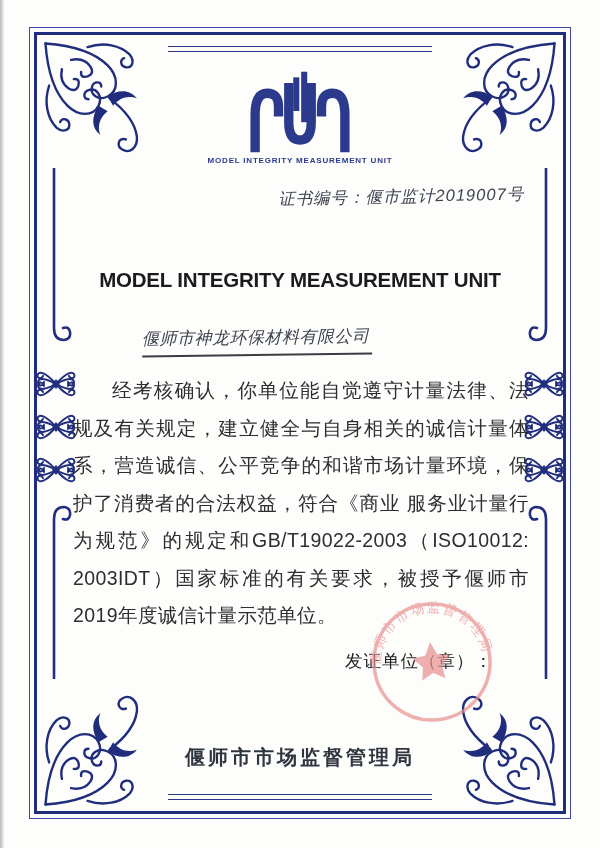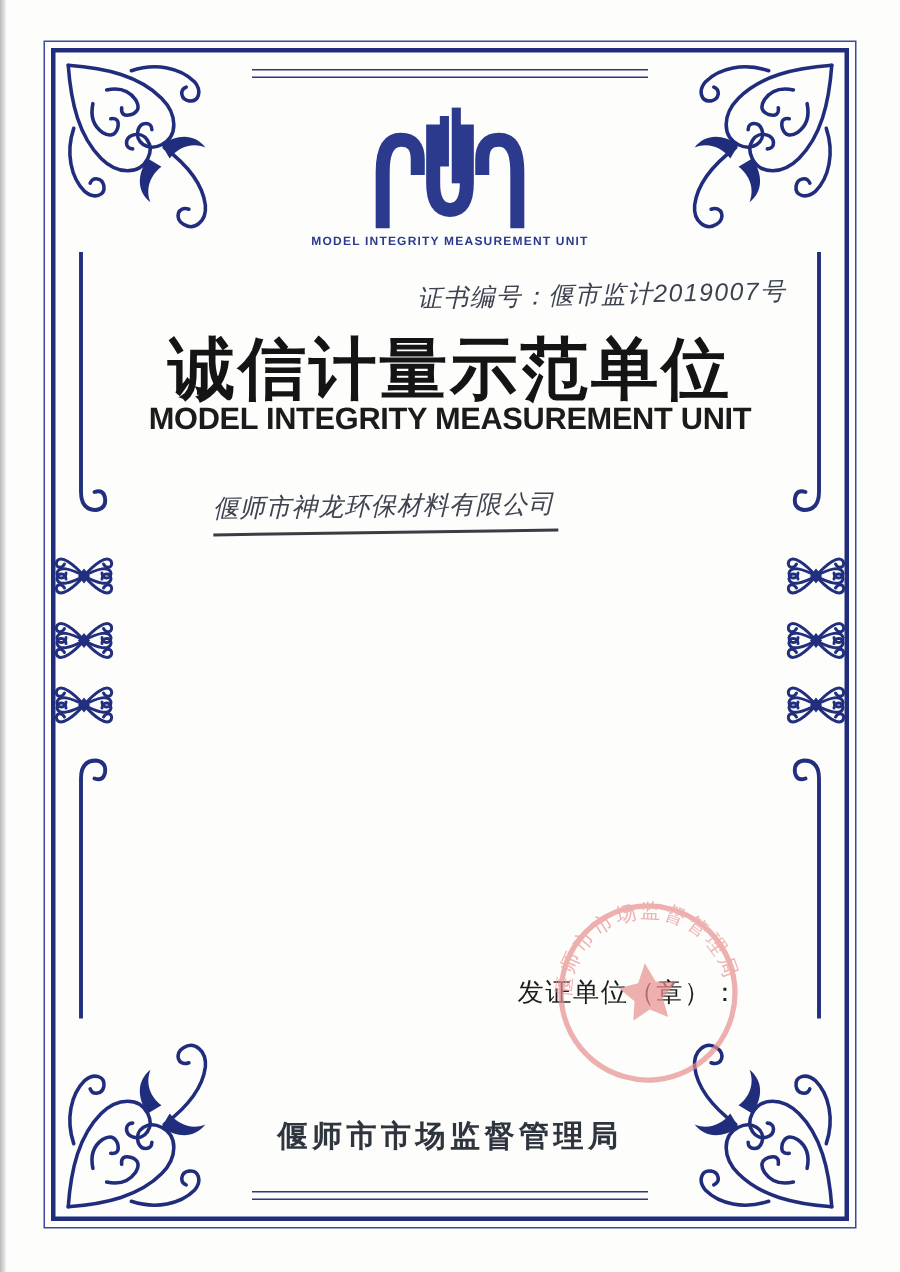--- a/index.html
+++ b/index.html
@@ -163,25 +163,25 @@
       <g stroke="currentColor" stroke-width="6.5" fill="none">
         <path d="M66,10 V46"></path>
         <path d="M74.5,4 V58"></path>
       </g>
     </svg>
     <div class="logo-caption">MODEL INTEGRITY MEASUREMENT UNIT</div>
   </div>
 
   <div class="cert-no"><span>证书编号：</span><span>偃市监计2019007号</span></div>
 
-  <div class="title-cn">诚信计量示范单位</div>
   <div class="title-en">MODEL INTEGRITY MEASUREMENT UNIT</div>
 
   <div class="company-line">偃师市神龙环保材料有限公司</div>
 
+  <div class="body-text">经考核确认，你单位能自觉遵守计量法律、法规及有关规定，建立健全与自身相关的诚信计量体系，营造诚信、公平竞争的和谐市场计量环境，保护了消费者的合法权益，符合《商业 服务业计量行为规范》的规定和GB/T19022-2003（ISO10012: 2003IDT）国家标准的有关要求，被授予偃师市2019年度诚信计量示范单位。</div>
 
   <div class="issuer">发证单位（章）：</div>
 
   <svg class="seal" viewBox="0 0 132 132">
     <defs>
       <path id="sealArc" d="M 16,82 A 52,52 0 1 1 116,82"></path>
     </defs>
     <circle cx="66" cy="66" r="58" fill="none" stroke="currentColor" stroke-width="3.5"></circle>
     <polygon fill="currentColor" points="66,46 71.9,58.9 85,60.8 75.5,70.5 77.7,83.4 66,77 54.3,83.4 56.5,70.5 47,60.8 60.1,58.9"></polygon>
     <text font-size="13.5" fill="currentColor" font-family="Liberation Sans, sans-serif" letter-spacing="2">

